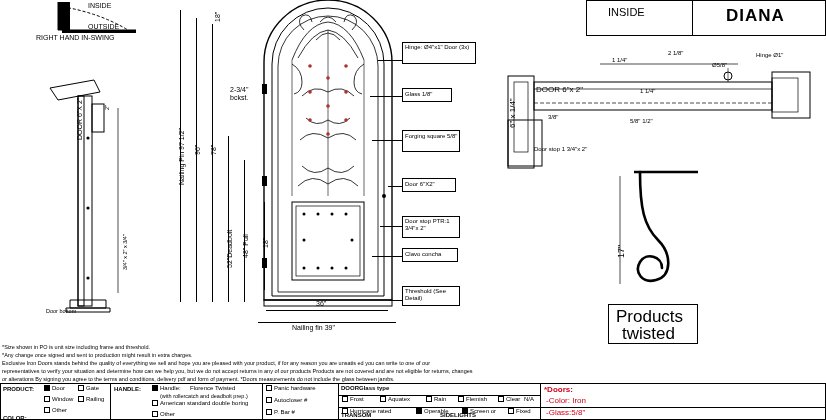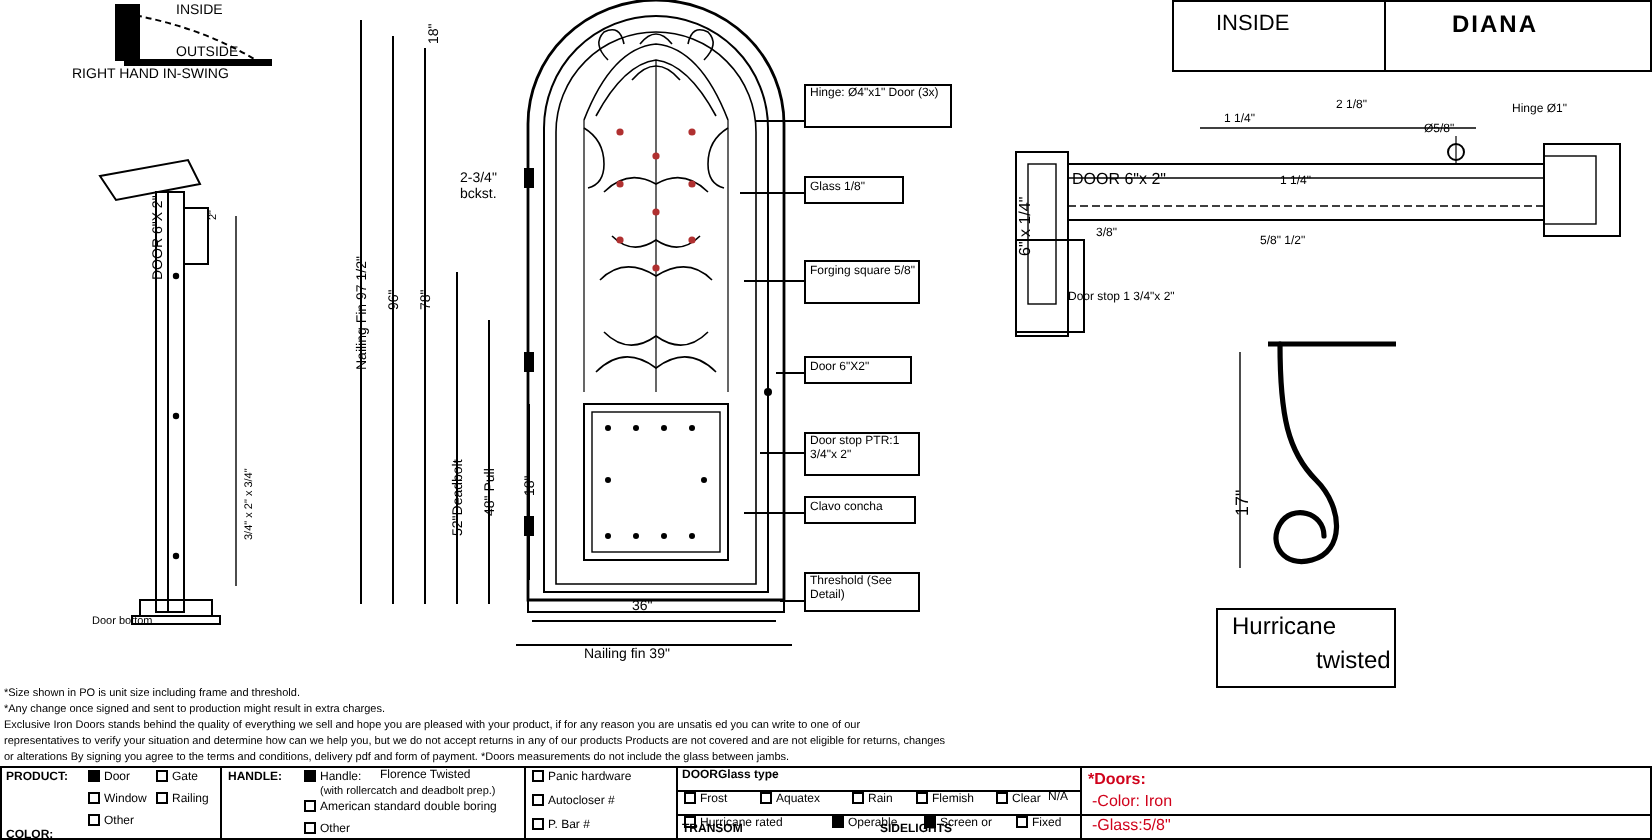--- a/index.html
+++ b/index.html
@@ -19,21 +19,21 @@
   .cbox.on{background:#000;}
   .rot{transform:rotate(-90deg);transform-origin:0 0;position:absolute;white-space:nowrap;font-size:7px;}
   .bold{font-weight:bold;}
   .red{color:#d0021b;}
   svg{display:block;overflow:visible;}
   .tiny{font-size:5.5px;}
   .t6{font-size:6px;}
   .t8{font-size:8px;}
   .t9{font-size:9px;}
   .t11{font-size:11px;}
-  .t13{font-size:12px;}
+  .t13{font-size:17px;}
 </style>
 </head>
 <body>
 
 <div class="box" style="left:586px;top:0px;width:240px;height:36px;"></div>
 <div class="vln" style="left:692px;top:0px;height:36px;"></div>
 <div class="lbl t11" style="left:608px;top:6px;">INSIDE</div>
 <div class="lbl t13 bold" style="left:726px;top:6px;letter-spacing:1px;">DIANA</div>
 
 <div class="abs" style="left:18px;top:0px;width:150px;height:44px;">
@@ -223,22 +223,22 @@
 
 <div class="abs" style="left:614px;top:168px;">
   <svg width="90" height="128">
     <path d="M20,4 L84,4" stroke="#000" stroke-width="2.4" fill="none"></path>
     <path d="M26,4 C26,40 30,58 44,72 C58,86 58,108 42,112 C28,116 20,104 26,94 C32,84 48,88 48,100" stroke="#000" stroke-width="2.6" fill="none" stroke-linecap="round"></path>
     <line x1="6" y1="8" x2="6" y2="116" stroke="#000" stroke-width="0.7"></line>
   </svg>
 </div>
 <div class="rot t9" style="left:616px;top:258px;">17"</div>
 <div class="box" style="left:608px;top:304px;width:90px;height:40px;"></div>
-<div class="lbl t13" style="left:616px;top:307px;">Hurricane</div>
-<div class="lbl t13" style="left:622px;top:324px;margin-left:36px;">twisted</div>
+<div class="lbl t13" style="left:616px;top:307px;">Products</div>
+<div class="lbl t13" style="left:622px;top:324px;">twisted</div>
 
 <div class="lblw tiny" style="left:2px;top:344px;width:520px;">*Size shown in PO is unit size including frame and threshold.</div>
 <div class="lblw tiny" style="left:2px;top:352px;width:520px;">*Any change once signed and sent to production might result in extra charges.</div>
 <div class="lblw tiny" style="left:2px;top:360px;width:545px;">  Exclusive Iron Doors stands behind the quality of everything we sell and hope you are pleased with your product, if for any reason you are unsatis   ed you can write to one of our</div>
 <div class="lblw tiny" style="left:2px;top:368px;width:545px;">  representatives to verify your situation and determine how can we help you, but we do not accept returns in any of our products Products are   not covered and are not eligible for returns, changes</div>
 <div class="lblw tiny" style="left:2px;top:376px;width:545px;">  or alterations By signing you agree to the terms and conditions, delivery pdf and form of payment. *Doors measurements do not include the glass between jambs.</div>
 
 <div class="box" style="left:0px;top:383px;width:826px;height:37px;"></div>
 <div class="vln" style="left:110px;top:383px;height:37px;"></div>
 <div class="vln" style="left:262px;top:383px;height:37px;"></div>

